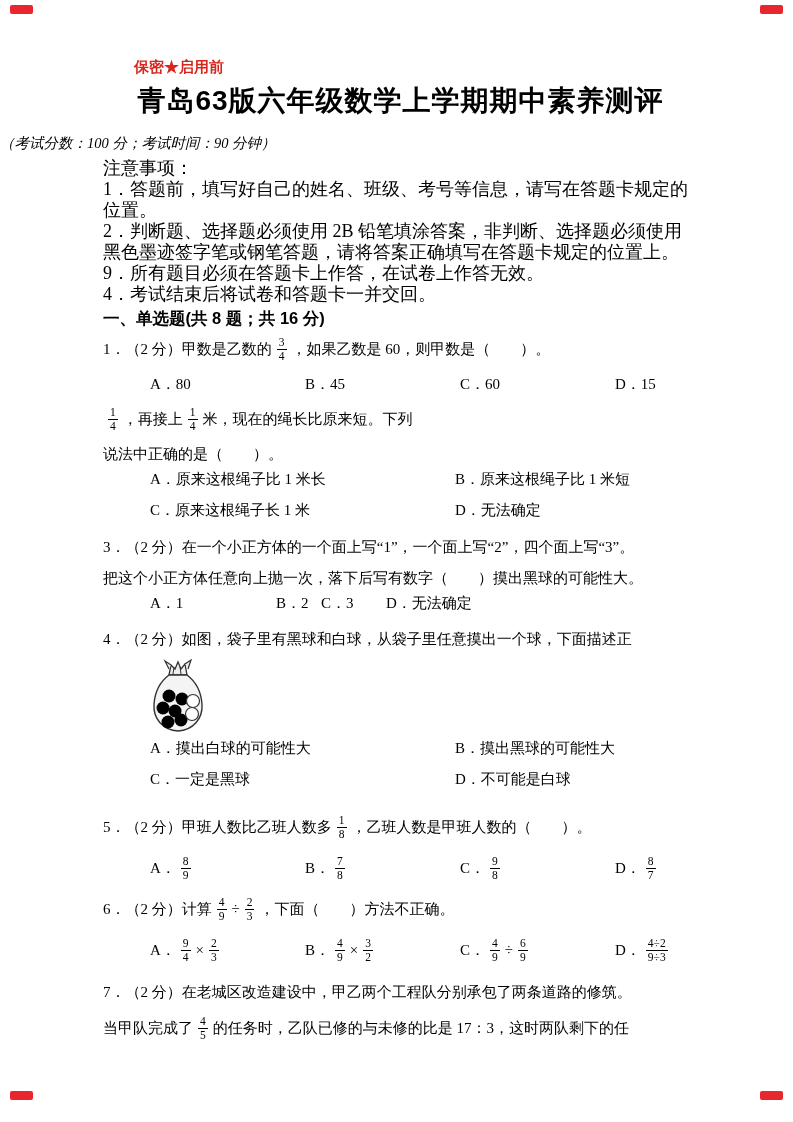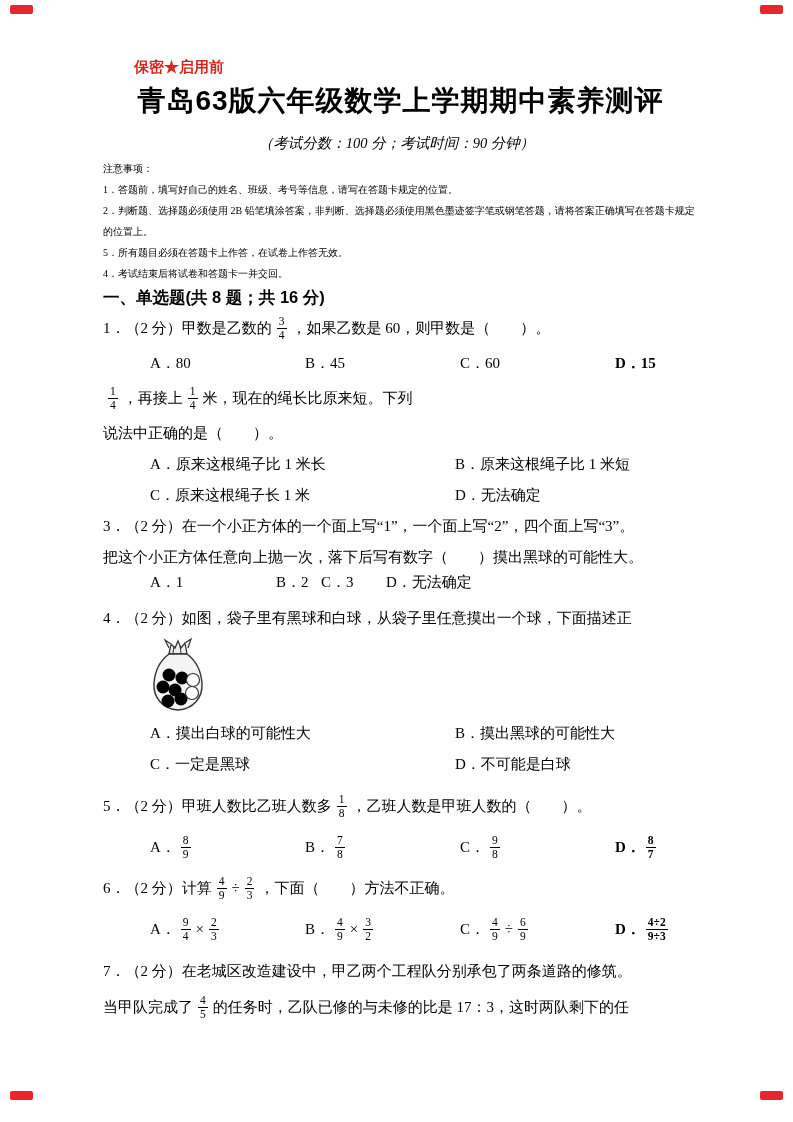--- a/index.html
+++ b/index.html
@@ -18,50 +18,50 @@
     position:absolute; left:134px; top:58px;
     font-family:"Liberation Sans", sans-serif; font-weight:bold;
     font-size:15px; color:#d8261f;
   }
   .title {
     position:absolute; left:4px; top:82px; width:100%; text-align:center;
     font-family:"Liberation Sans", sans-serif; font-weight:bold; font-size:28px;
     letter-spacing:1px;
   }
   .subtitle {
-    position:absolute; left:0; top:134px; width:100%; text-align:center;
+    position:absolute; left:0; top:134px; width:100%; 
     font-size:14.5px; font-style:italic;
   }
 
   .content { position:absolute; left:103px; top:158px; width:592px; }
 
-  .notice { font-size:10px; line-height:21px; }
+  .notice { font-size:18px; line-height:21px; }
   .notice div { margin:0; }
 
   .sec-heading {
     margin-top:2px; font-family:"Liberation Sans", sans-serif;
     font-weight:bold; font-size:16.5px; line-height:22px;
   }
 
   .q { font-size:15px; }
   .qline { display:flex; align-items:center; min-height:31px; line-height:31px; flex-wrap:wrap; }
   .qline.tall { min-height:40px; }
 
   
   .frac { display:inline-block; vertical-align:middle; text-align:center; margin:0 5px; line-height:normal; }
   .frac .fn { display:block; font-size:11.5px; line-height:13px; padding:0 2px; border-bottom:1px solid #000; }
   .frac .fd { display:block; font-size:11.5px; line-height:13px; padding:0 2px; }
 
   
   .opt4 { display:flex; align-items:center; min-height:30px; padding-left:47px; }
   .opt4 .opt { width:155px; display:flex; align-items:center; }
-  .opt4 .opt:last-child { width:auto;font-weight:bold; }
+  .opt4 .opt:last-child { width:auto; }
   .opt4.tall { min-height:42px; }
 
-  .opt2 { display:flex; align-items:center; min-height:31px; padding-left:47px; }
+  .opt2 { display:flex; min-height:31px; padding-left:47px; }
   .opt2 .opt { width:305px; }
   .opt2 .opt:last-child { width:auto; }
 
   .opt3row { display:flex; align-items:flex-start; min-height:30px; padding-left:47px; }
   .opt3row .w1 { width:126px; } .opt3row .w2 { width:45px; } .opt3row .w3 { width:65px; }
 
   .bagwrap { margin:4px 0 4px 44px; width:62px; height:76px; }
   .mt6 { margin-top:6px; }
 </style>
 </head>
@@ -77,21 +77,21 @@
   <div class="security">保密★启用前</div>
   <div class="title">青岛63版六年级数学上学期期中素养测评</div>
   <div class="subtitle">（考试分数：100 分；考试时间：90 分钟）</div>
 
   <div class="content">
 
     <div class="notice">
       <div>注意事项：</div>
       <div>1．答题前，填写好自己的姓名、班级、考号等信息，请写在答题卡规定的位置。</div>
       <div>2．判断题、选择题必须使用 2B 铅笔填涂答案，非判断、选择题必须使用黑色墨迹签字笔或钢笔答题，请将答案正确填写在答题卡规定的位置上。</div>
-      <div>5．所有题目必须在答题卡上作答，在试卷上作答无效。</div>
+      <div>9．所有题目必须在答题卡上作答，在试卷上作答无效。</div>
       <div>4．考试结束后将试卷和答题卡一并交回。</div>
     </div>
 
     <div class="sec-heading">一、单选题(共 8 题；共 16 分)</div>
 
     <div class="q">
       <div class="qline tall">
         <span>1．（2 分）甲数是乙数的</span>
         <span class="frac">
             <span class="fn">3</span>

